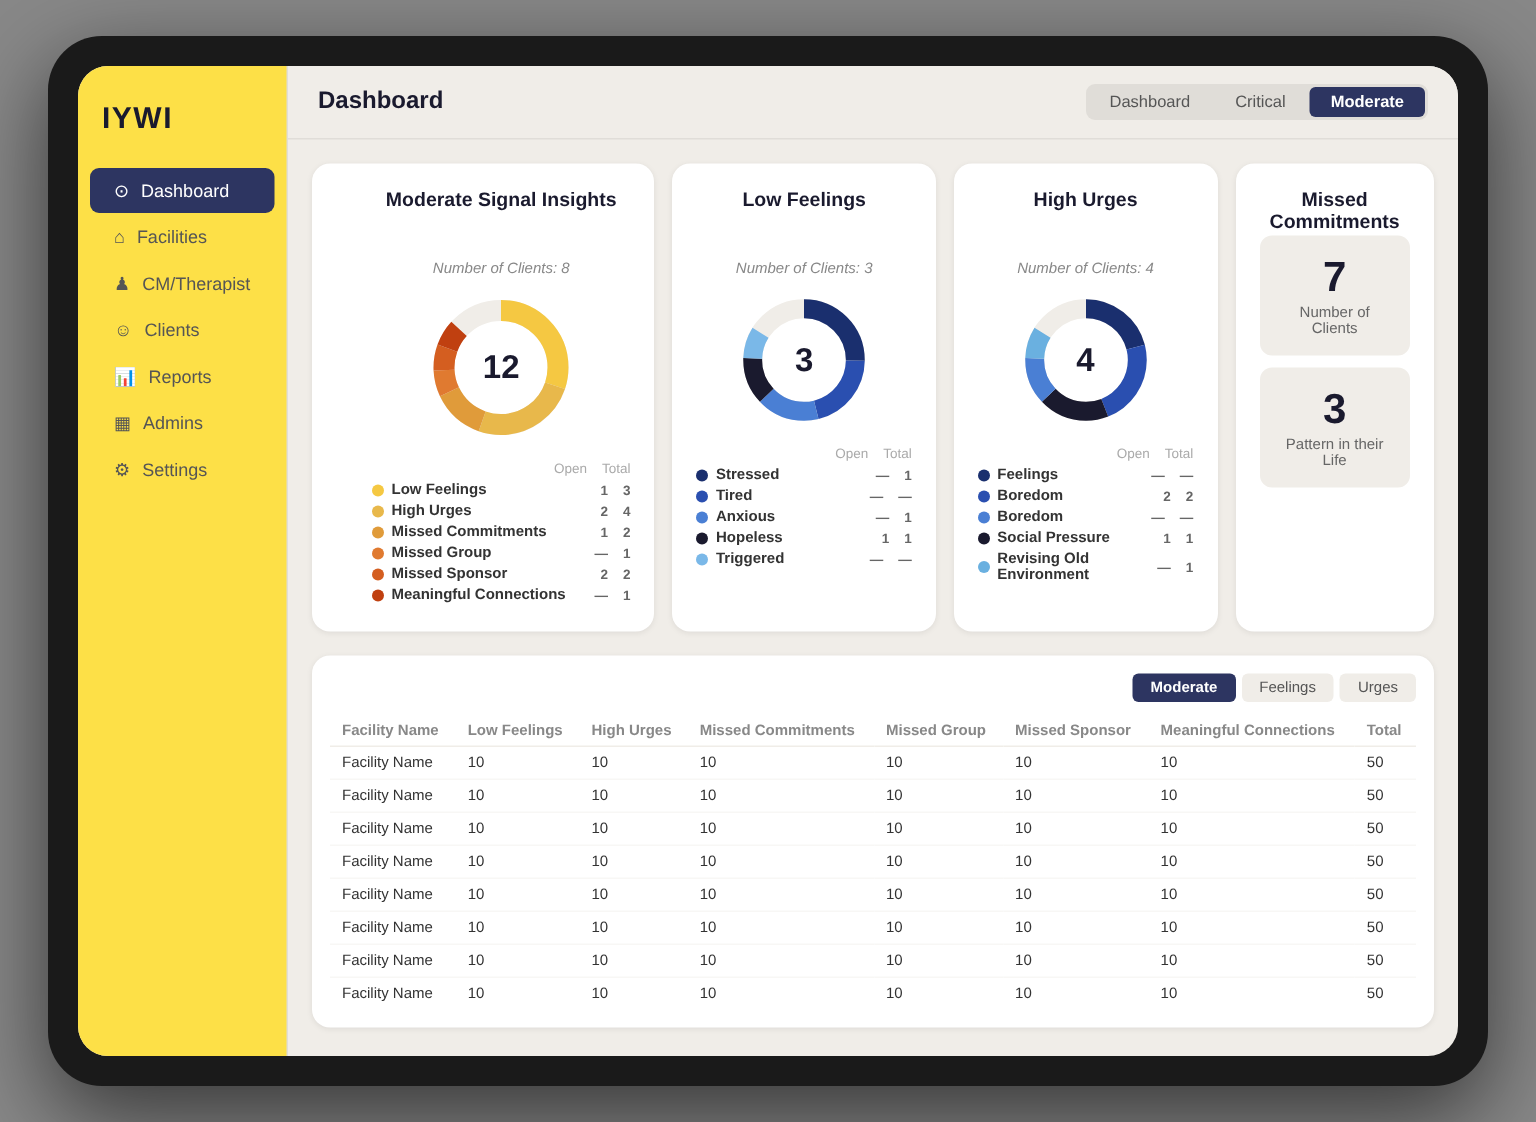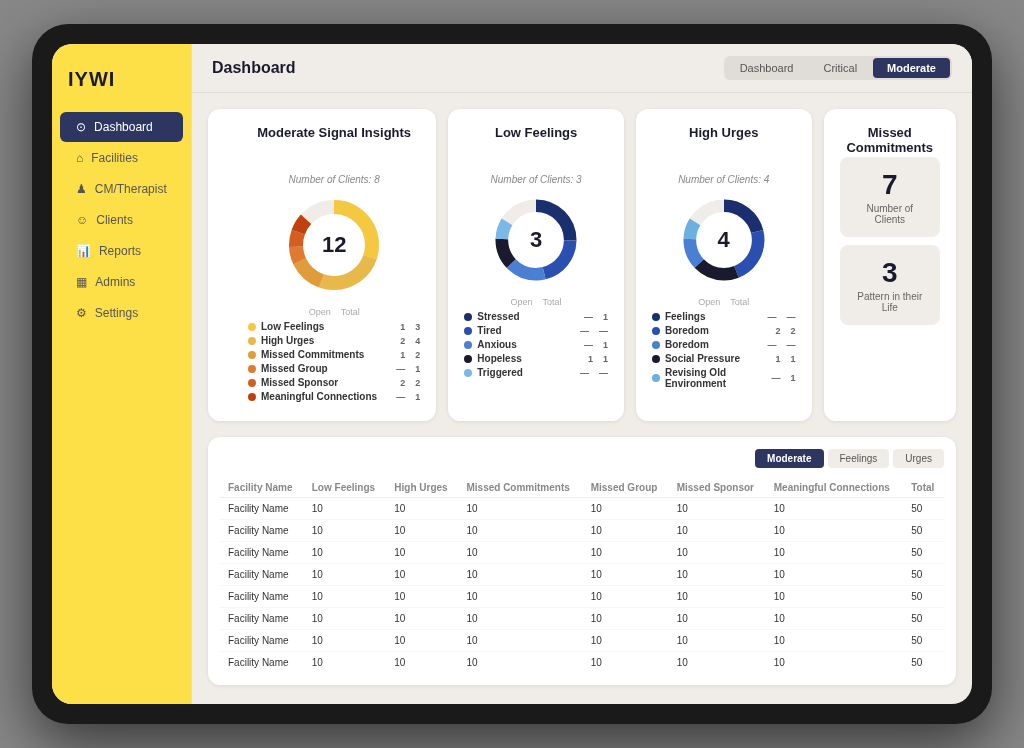--- a/index.html
+++ b/index.html
@@ -179,21 +179,21 @@
     .legend-left { display: flex; align-items: center; gap: 5px; flex: 1; }
     .legend-dot {
       width: 8px;
       height: 8px;
       border-radius: 50%;
       flex-shrink: 0;
     }
     .legend-label { color: #333; flex: 1; }
     .legend-nums { display: flex; gap: 10px; font-size: 9px; color: #666; }
     .col-header { font-size: 9px; color: #aaa; text-align: right; }
-    .col-headers { display: flex; justify-content: center; gap: 10px; margin-bottom: 4px; }
+    .col-headers { display: flex; justify-content: flex-end; gap: 10px; margin-bottom: 4px; }
     
     .missed-stat {
       background: #f0ede8;
       border-radius: 8px;
       padding: 12px;
       text-align: center;
       margin-bottom: 8px;
     }
     .missed-num { font-size: 28px; font-weight: 800; color: #1a1a2e; }
     .missed-desc { font-size: 10px; color: #666; margin-top: 2px; }

